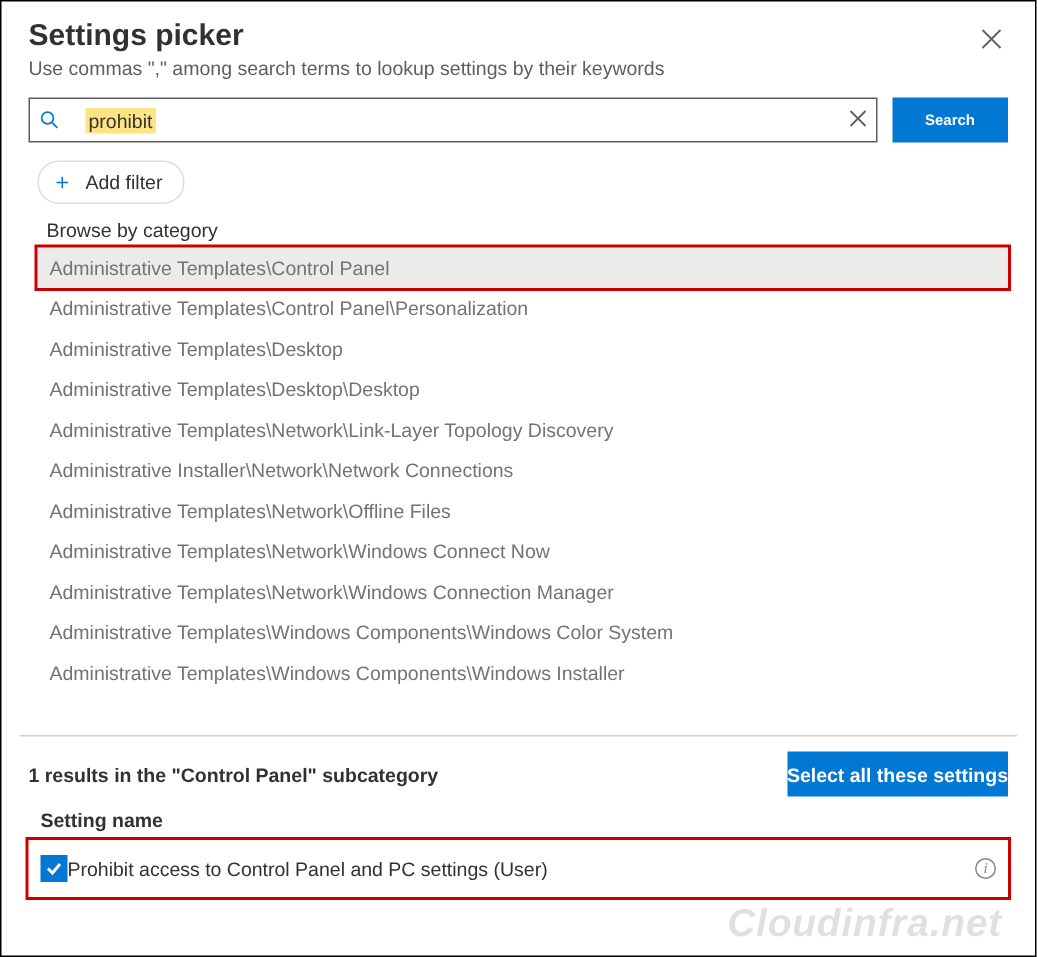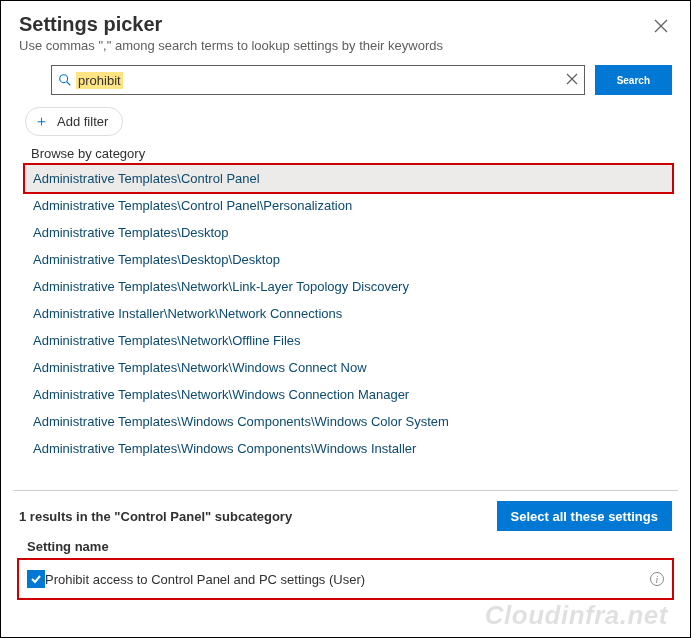--- a/index.html
+++ b/index.html
@@ -45,22 +45,21 @@
     gap: 10px;
     margin-bottom: 12px;
   }
   .search-box {
     flex: 1;
     display: flex;
     align-items: center;
     border: 1px solid #605e5c;
     height: 30px;
     padding: 0 6px;
-    gap: 4px;
-    margin-left: 32px;
+    gap: 17px;
   }
   .search-box .icon { color: #0078d4; display:flex; }
   .highlight-box {
     display: inline-block;
     background: #ffe484;
     padding: 1px 2px;
   }
   .clear-x { color: #605e5c; font-size: 14px; cursor:pointer; }
   .search-btn {
     background: #0078d4;
@@ -89,21 +88,21 @@
   .section-label {
     font-size: 13px;
     color: #323130;
     margin-bottom: 4px;
     margin-left: 12px;
   }
   .category-list { margin-left: 6px; }
   .category-item {
     padding: 6px 8px;
     font-size: 13px;
-    color: #0c4a6e;
+    color: #737373;
     cursor: pointer;
   }
   .category-item.selected {
     background: #edebe9;
     outline: 2px solid #cc0000;
   }
   .hr {
     border: none;
     border-top: 1px solid #d2d0ce;
     margin: 28px -6px 10px -6px;
@@ -113,21 +112,21 @@
     justify-content: space-between;
     align-items: center;
     margin: 6px 0 8px 0;
   }
   .results-text { font-size: 13px; font-weight: 600; }
   .select-all-btn {
     background: #0078d4;
     color: #fff;
     border: none;
     height: 30px;
-    padding: 0 14px;
+    padding: 0 0;
     font-size: 13px;
     font-weight: 600;
     cursor: pointer;
   }
   .col-header {
     font-size: 13px;
     font-weight: 600;
     margin-left: 8px;
     margin-bottom: 6px;
   }

